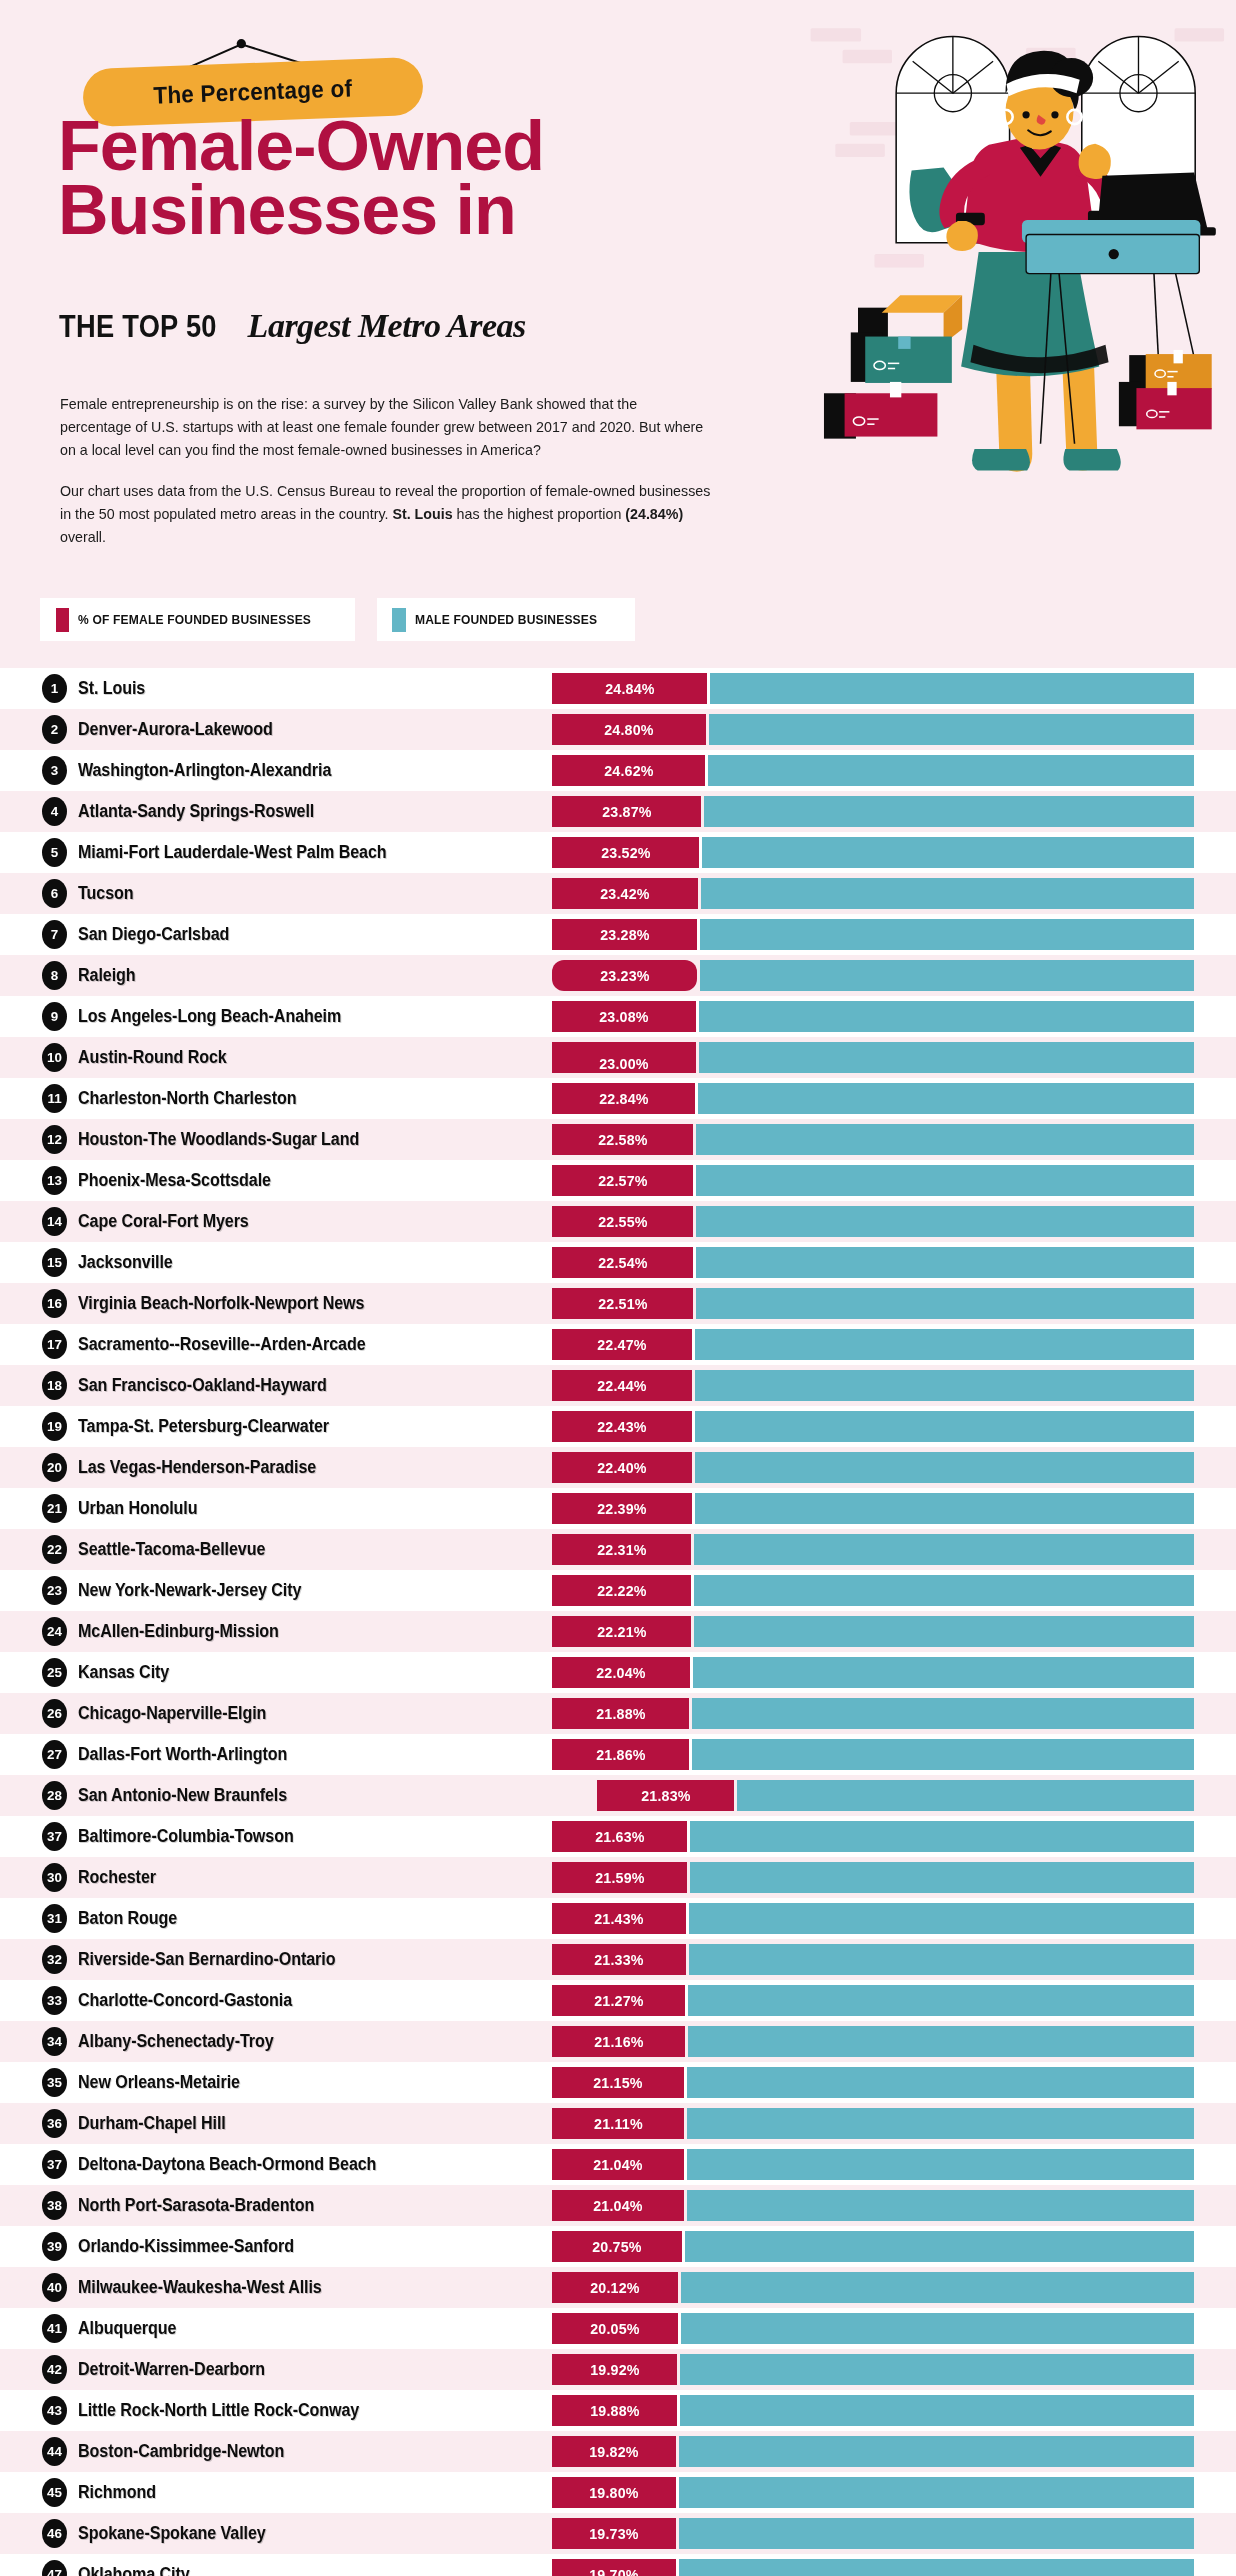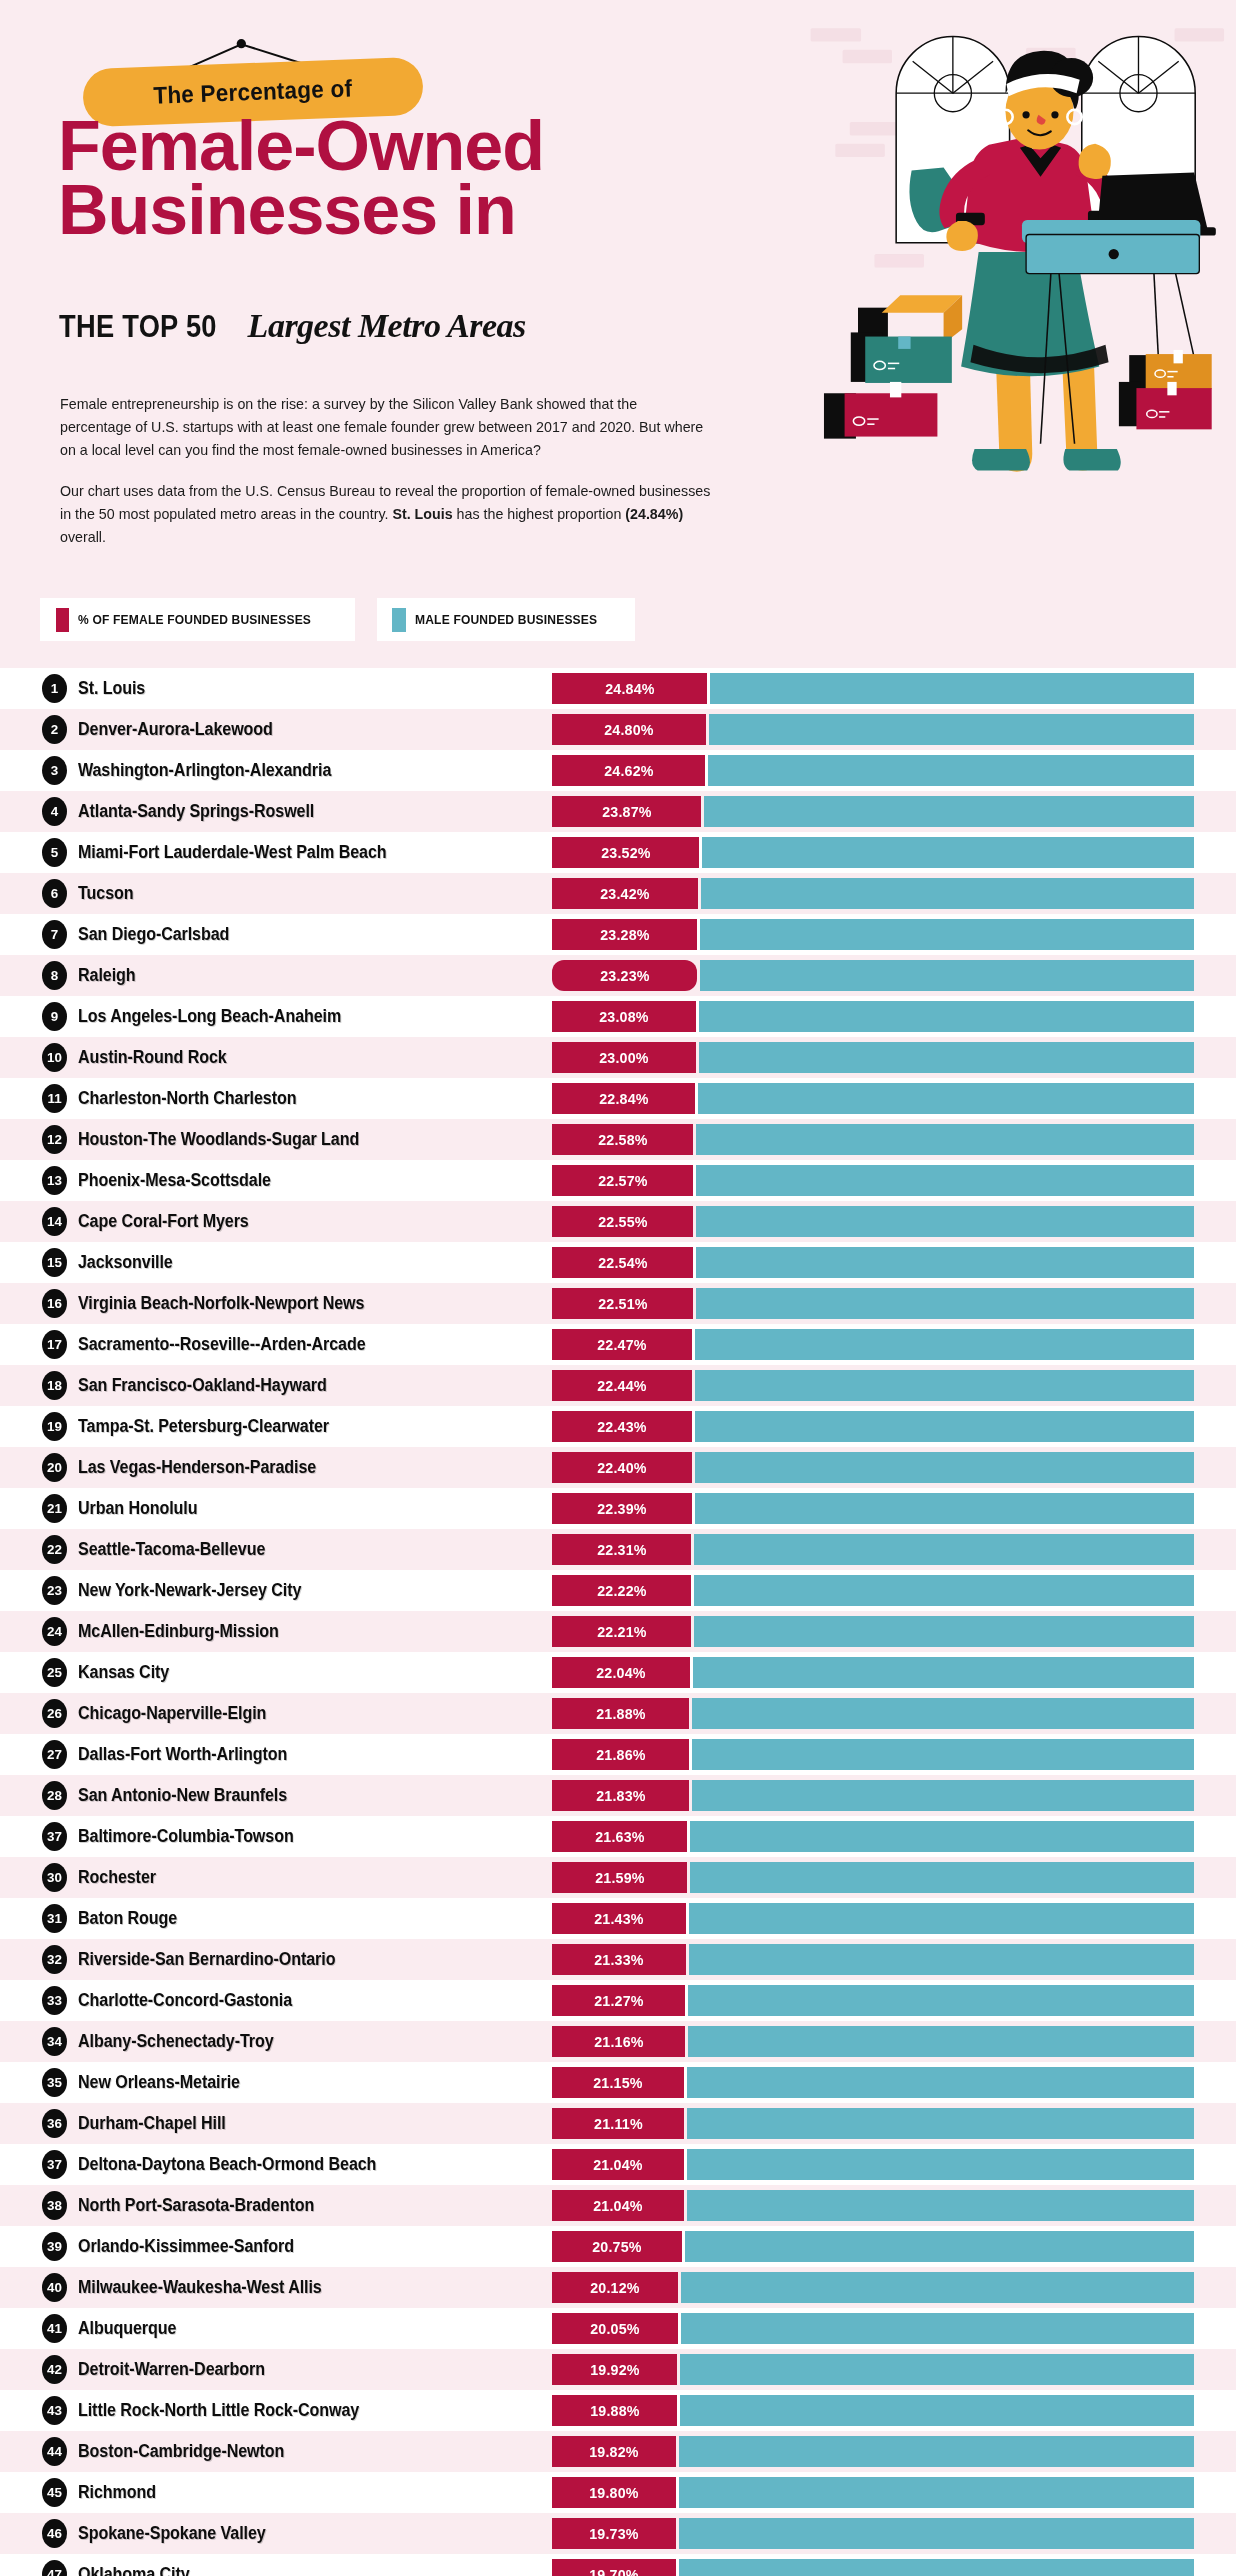--- a/index.html
+++ b/index.html
@@ -353,21 +353,21 @@
         <div class="bar-f" style="width: 144px; flex: 0 0 144px;">
           <span>23.08%</span>
         </div>
         <div class="bar-m"></div>
       </div>
     </div>
     <div class="row norm">
       <div class="rank">10</div>
       <div class="metro">Austin-Round Rock</div>
       <div class="bars">
-        <div class="bar-f" style="width: 144px; flex: 0 0 144px;">
+        <div class="bar-f" style="width: 144px; flex: 0 0 144px; align-items: flex-end;">
           <span>23.00%</span>
         </div>
         <div class="bar-m"></div>
       </div>
     </div>
     <div class="row alt">
       <div class="rank">11</div>
       <div class="metro">Charleston-North Charleston</div>
       <div class="bars">
         <div class="bar-f" style="width: 143px; flex: 0 0 143px;">
@@ -533,21 +533,21 @@
         <div class="bar-f" style="width: 137px; flex: 0 0 137px;">
           <span>21.86%</span>
         </div>
         <div class="bar-m"></div>
       </div>
     </div>
     <div class="row norm">
       <div class="rank">28</div>
       <div class="metro">San Antonio-New Braunfels</div>
       <div class="bars">
-        <div class="bar-f" style="width: 137px; flex: 0 0 137px;">
+        <div class="bar-f" style="width: 137px; flex: 0 0 137px; margin-left: 45px;">
           <span>21.83%</span>
         </div>
         <div class="bar-m"></div>
       </div>
     </div>
     <div class="row alt">
       <div class="rank">37</div>
       <div class="metro">Baltimore-Columbia-Towson</div>
       <div class="bars">
         <div class="bar-f" style="width: 135px; flex: 0 0 135px;">

